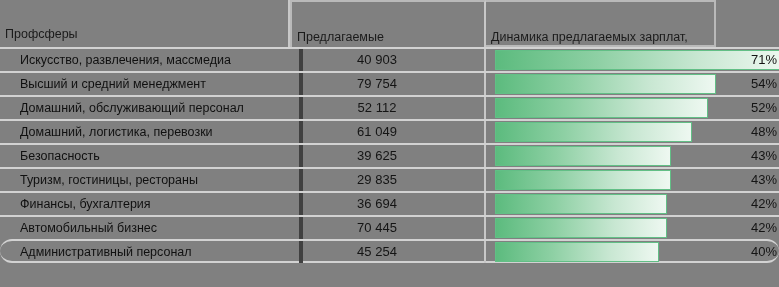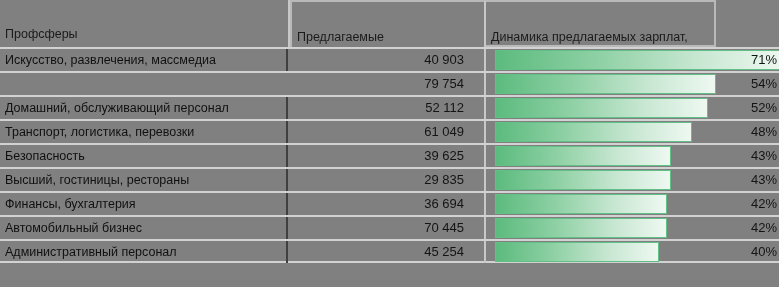--- a/index.html
+++ b/index.html
@@ -62,46 +62,46 @@
     border-left: none;
   }
   
   .row {
     position: relative;
     height: 24px;
     background: #808080;
     border-top: 2px solid #d2d2d2;
     box-sizing: border-box;
   }
-  .row:last-child { border-bottom: 2px solid #d2d2d2; }
+  .row:last-child { border-bottom: 2px solid #d2d2d2; border-radius: 12px; }
   .c-prof {
     position: absolute;
-    left: 0;
+    left: 15px;
     top: 0;
     width: 288px;
     height: 22px;
     line-height: 22px;
     padding-left: 5px;
     box-sizing: border-box;
     font-size: 12.5px;
     color: #101010;
-    border-right: 2px solid #404040;
+    border-right: 4px solid #404040;
     white-space: nowrap;
     overflow: hidden;
   }
   .c-salary {
     position: absolute;
     left: 290px;
     top: 0;
     width: 196px;
     height: 22px;
     line-height: 22px;
     padding-right: 20px;
     box-sizing: border-box;
-    text-align: right;
+    text-align: center;
     font-size: 13px;
     color: #141414;
     border-right: 2px solid #c8c8c8;
   }
   .c-dyn {
     position: absolute;
     left: 488px;
     top: 0;
     right: 0;
     height: 22px;
@@ -150,52 +150,53 @@
   <div id="rows">
       <div class="row">
         <div class="c-prof">Искусство, развлечения, массмедиа</div>
         <div class="c-salary">40 903</div>
         <div class="c-dyn">
           <div class="databar" style="width: 291px;"></div>
           <div class="pct">71%</div>
         </div>
       </div>
       <div class="row">
+        <div class="c-prof">Высший и средний менеджмент</div>
         <div class="c-salary">79 754</div>
         <div class="c-dyn">
           <div class="databar" style="width: 221px;"></div>
           <div class="pct">54%</div>
         </div>
       </div>
       <div class="row">
         <div class="c-prof">Домашний, обслуживающий персонал</div>
         <div class="c-salary">52 112</div>
         <div class="c-dyn">
           <div class="databar" style="width: 213px;"></div>
           <div class="pct">52%</div>
         </div>
       </div>
       <div class="row">
-        <div class="c-prof">Транспорт, логистика, перевозки</div>
+        <div class="c-prof">Домашний, логистика, перевозки</div>
         <div class="c-salary">61 049</div>
         <div class="c-dyn">
           <div class="databar" style="width: 197px;"></div>
           <div class="pct">48%</div>
         </div>
       </div>
       <div class="row">
         <div class="c-prof">Безопасность</div>
         <div class="c-salary">39 625</div>
         <div class="c-dyn">
           <div class="databar" style="width: 176px;"></div>
           <div class="pct">43%</div>
         </div>
       </div>
       <div class="row">
-        <div class="c-prof">Высший, гостиницы, рестораны</div>
+        <div class="c-prof">Туризм, гостиницы, рестораны</div>
         <div class="c-salary">29 835</div>
         <div class="c-dyn">
           <div class="databar" style="width: 176px;"></div>
           <div class="pct">43%</div>
         </div>
       </div>
       <div class="row">
         <div class="c-prof">Финансы, бухгалтерия</div>
         <div class="c-salary">36 694</div>
         <div class="c-dyn">

